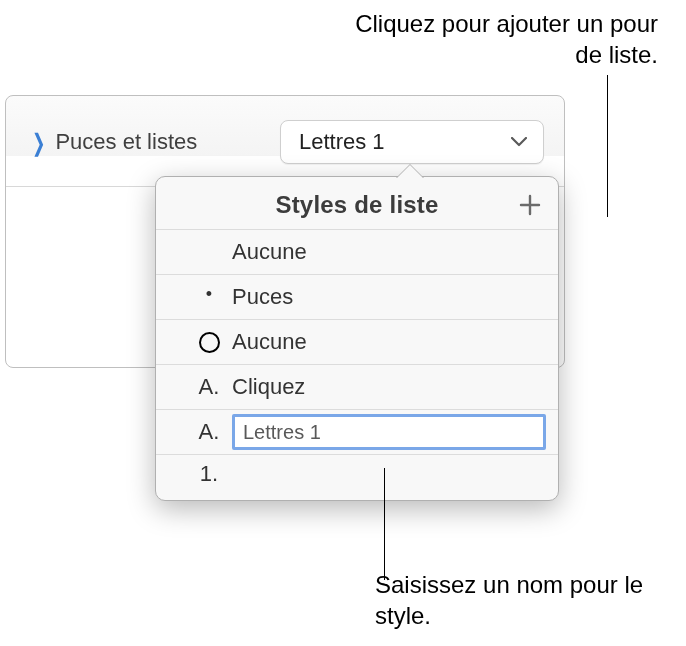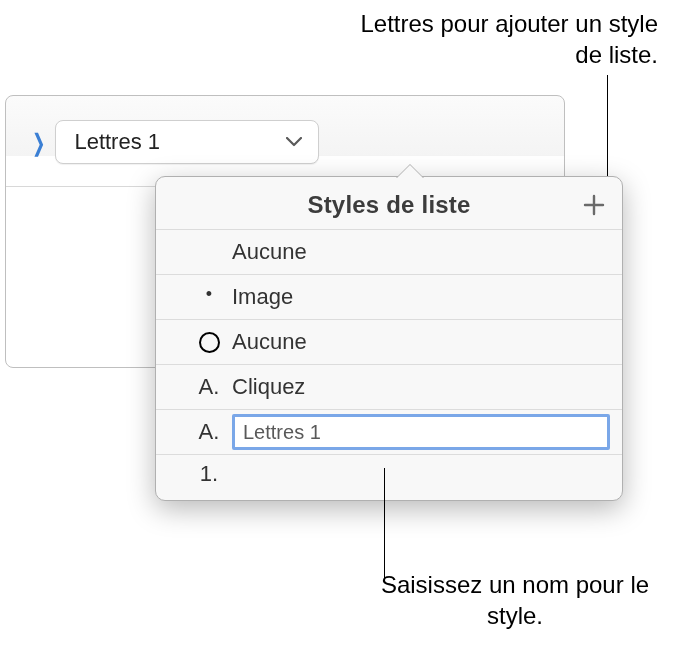--- a/index.html
+++ b/index.html
@@ -22,21 +22,21 @@
       line-height: 1.3;
     }
     .annotation-top {
       top: 8px;
       right: 28px;
       width: 320px;
     }
     .annotation-bottom {
       bottom: 15px;
       left: 375px;
-      text-align: center;
+      text-align: left;
       width: 280px;
     }
     .callout-line {
       position: absolute;
       background: #000;
     }
     .line-top-v {
       width: 1px;
       height: 142px;
       top: 75px;
@@ -91,21 +91,21 @@
       color: #222;
     }
     .chevron-down {
       width: 16px;
       height: 10px;
     }
     .popover {
       position: absolute;
       top: 176px;
       left: 155px;
-      width: 468px;
+      width: 404px;
       background: #f8f8f8;
       border: 1px solid #b0b0b0;
       border-radius: 10px;
       box-shadow: 0 8px 28px rgba(0,0,0,0.28);
     }
     .popover::before {
       content: "";
       position: absolute;
       top: -12px;
       left: 240px;
@@ -194,26 +194,27 @@
       color: #595959;
       padding: 2px 8px;
       font-family: inherit;
       outline: none;
       border-radius: 2px;
     }
   </style>
 </head>
 <body>
 
-<div class="annotation annotation-top">Lettres pour ajouter un style de liste.</div>
+<div class="annotation annotation-top">Cliquez pour ajouter un pour de liste.</div>
 <div class="callout-line line-top-v"></div>
 
 <div class="panel-wrap">
   <div class="header-row">
     <span class="disclosure">❯</span>
+    <span class="header-label">Puces et listes</span>
     <div class="dropdown">
       <span>Lettres 1</span>
       <svg class="chevron-down" viewBox="0 0 16 10">
         <path d="M1 1 L8 8 L15 1" stroke="#5a5a5a" stroke-width="2.2" fill="none" stroke-linecap="round" stroke-linejoin="round"></path>
       </svg>
     </div>
   </div>
 </div>
 
 <div class="popover">
@@ -227,21 +228,21 @@
   </div>
   <div class="list">
 
     <div class="row">
       <span class="marker"></span>
       <span>Aucune</span>
     </div>
 
     <div class="row">
       <span class="marker dot">•</span>
-      <span>Image</span>
+      <span>Puces</span>
     </div>
 
     <div class="row">
       <span class="marker circle"></span>
       <span>Aucune</span>
     </div>
 
     <div class="row">
       <span class="marker">A.</span>
       <span>Cliquez</span>

